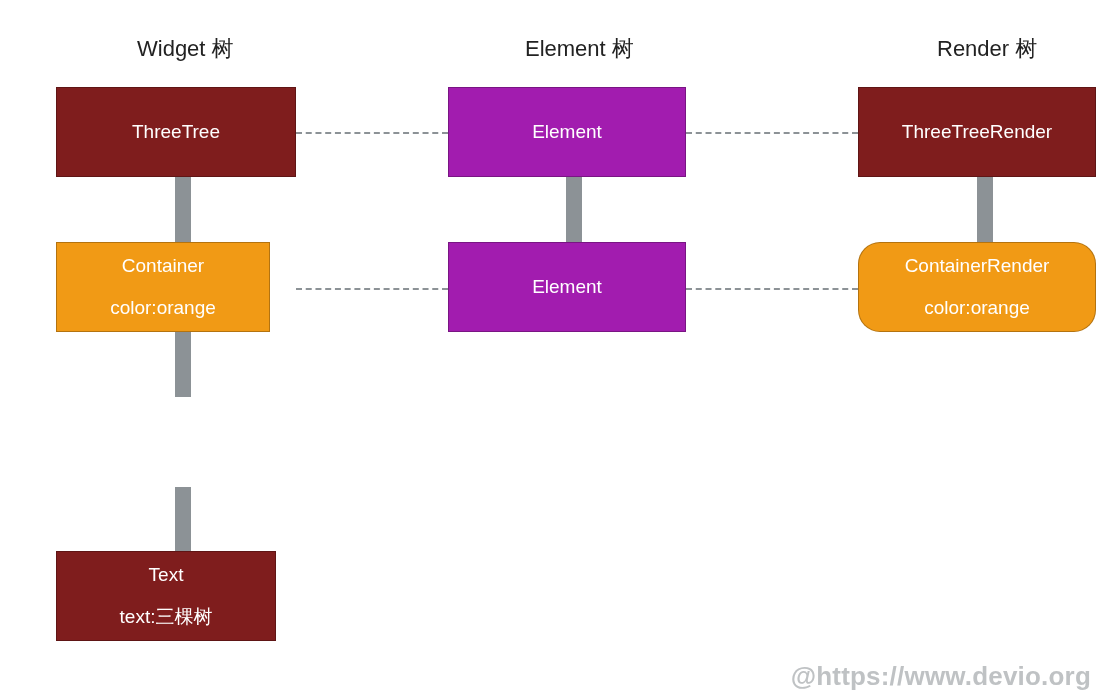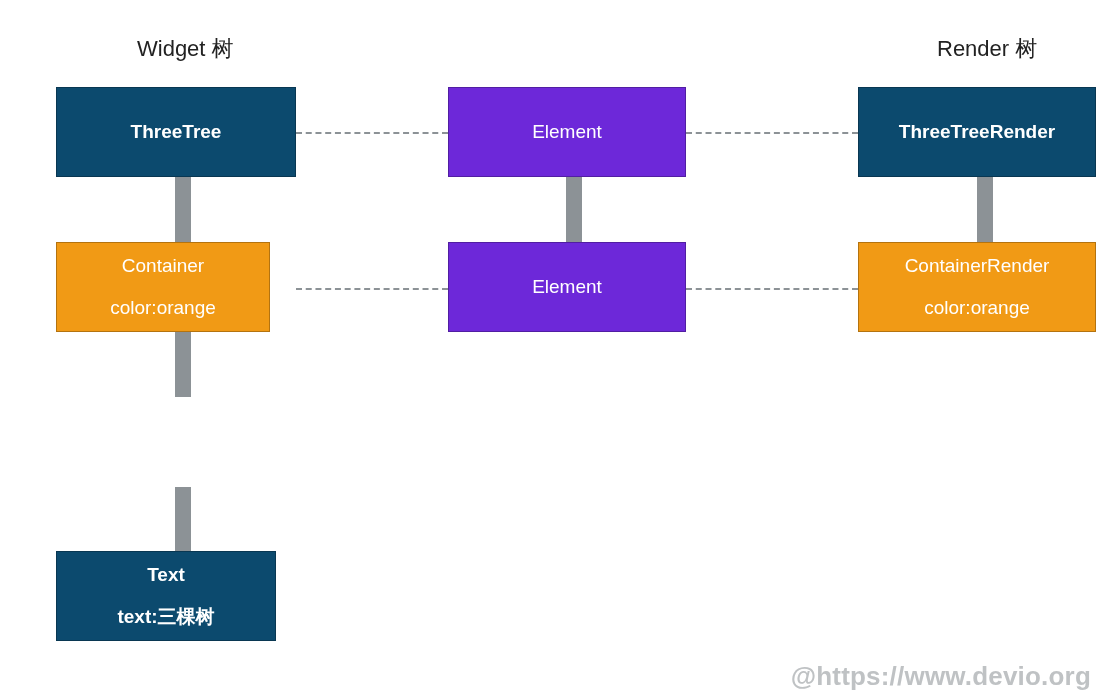--- a/index.html
+++ b/index.html
@@ -1,32 +1,33 @@
 <!DOCTYPE html>
 <html><head>
 <meta charset="utf-8">
 <style>
   * { box-sizing: border-box; margin: 0; padding: 8px; }
   html, body { width: 1101px; height: 696px; background: #ffffff; font-family: "Helvetica Neue", Arial, "PingFang SC", "Microsoft YaHei", sans-serif; }
   .canvas { position: relative; width: 1101px; height: 696px; }
   .col-title { position: absolute; font-size: 22px; color: #222; }
   .node { position: absolute; display: flex; flex-direction: column; justify-content: center; align-items: center; color: #fff; font-size: 19px; line-height: 1.35; border: 1px solid rgba(0,0,0,0.25); }
   .node .line { white-space: pre; }
-  .gray  { background: #0c4a6e; font-weight: bold; }
-  .dark  { background: #6d28d9; }
+  .gray  { background: #7f1d1d; }
+  .dark  { background: #a21caf; }
   .orange{ background: #f19a15; }
   .vline { position: absolute; width: 2px; background: #8c9296; }
   .hdash { position: absolute; height: 0; border-top: 2.3px dashed #8c9296; }
   .watermark { position: absolute; right: 18px; bottom: 12px; font-size: 26px; font-weight: 600; color: #bfc2c4; letter-spacing: .2px; }
 </style>
 </head>
 <body>
 <div class="canvas">
 
   <div class="col-title" style="left:113px; top:10px;">Widget 树</div>
+  <div class="col-title" style="left:501px; top:10px;">Element 树</div>
   <div class="col-title" style="left:913px; top:10px;">Render 树</div>
 
   <div class="hdash" style="left:280px; top:116px; width:152px;"></div>
   <div class="hdash" style="left:670px; top:116px; width:172px;"></div>
   <div class="hdash" style="left:280px; top:272px; width:152px;"></div>
   <div class="hdash" style="left:670px; top:272px; width:172px;"></div>
 
   <div class="vline" style="left:159px; top:161px; height:65px;"></div>
   <div class="vline" style="left:159px; top:316px; height:65px;"></div>
   <div class="vline" style="left:159px; top:471px; height:64px;"></div>
@@ -48,19 +49,19 @@
   <div class="node dark" style="left:432px; top:71px;  width:238px; height:90px;">
     <span class="line">Element</span>
   </div>
   <div class="node dark" style="left:432px; top:226px; width:238px; height:90px;">
     <span class="line">Element</span>
   </div>
 
   <div class="node gray" style="left:842px; top:71px;  width:238px; height:90px;">
     <span class="line">ThreeTreeRender</span>
   </div>
-  <div class="node orange" style="left:842px; top:226px; width:238px; height:90px;">
+  <div class="node orange" style="left:842px; top:226px; width:238px; height:90px;border-radius:22px;">
     <span class="line">ContainerRender</span>
     <span class="line">color:orange</span>
   </div>
 
   <div class="watermark">@https://www.devio.org</div>
 </div>
 
 </body></html>

